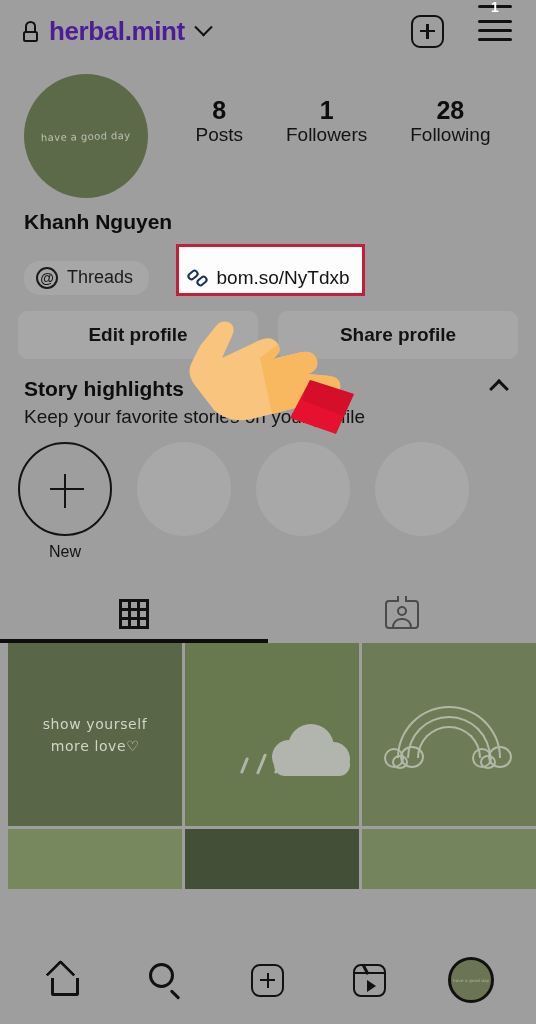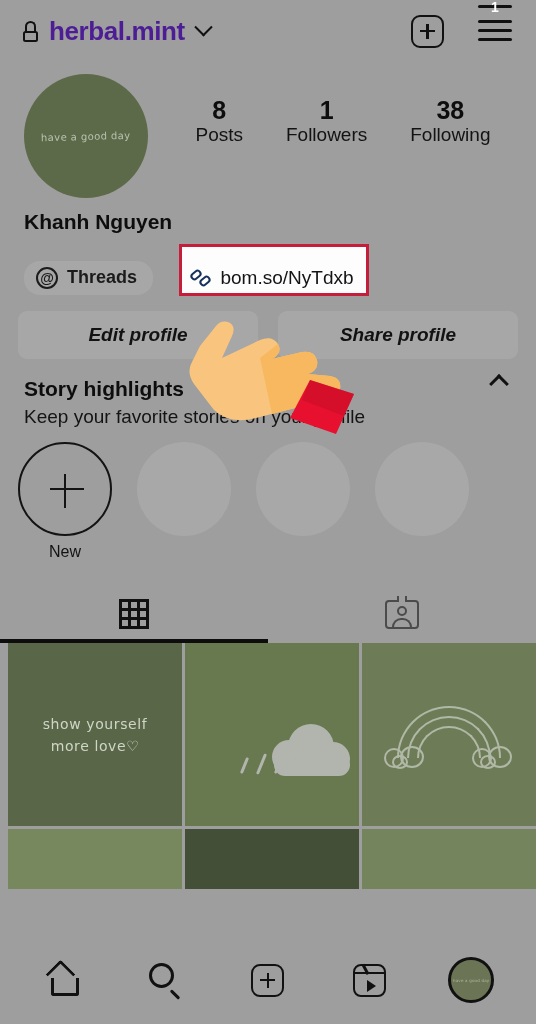--- a/index.html
+++ b/index.html
@@ -75,21 +75,21 @@
   .stat-num { font-size:25px; font-weight:bold; color:#0d0d0d; line-height:1.12; }
   .stat-label { font-size:19px; color:#131313; }
 
   .fullname {
     font-size:21px; font-weight:bold; color:#0d0d0d;
     padding:12px 5px 0 24px;
   }
   .threads-pill {
     display:inline-flex; align-items:center; gap:9px;
     margin:10px 0 0 24px; padding:6px 16px 6px 12px;
-    background:rgba(255,255,255,0.10); border-radius:16px;font-weight:bold;
+    background:rgba(255,255,255,0.10); border-radius:16px;
   }
   .threads-logo {
     width:22px; height:22px; border-radius:50%;
     border:2.2px solid #1b1b1b; position:relative;
   }
   .threads-logo::after {
     content:"@"; position:absolute; inset:0; font-size:14px; font-weight:bold;
     color:#1b1b1b; display:flex; align-items:center; justify-content:center;
     line-height:1;
   }
@@ -105,30 +105,30 @@
   .link-icon { width:21px; height:21px; position:relative; flex:0 0 auto; }
   .link-icon i, .link-icon b {
     position:absolute; display:block; width:12px; height:8px;
     border:2px solid #16305c; border-radius:5px;
   }
   .link-icon i { left:0; top:3px; transform:rotate(-40deg); }
   .link-icon b { right:0; top:9px; transform:rotate(-40deg); }
   .link-text { font-size:19px; color:#141414; }
 
   
-  .actions { display:flex; gap:20px; margin:15px 18px 0 18px;font-style:italic; }
+  .actions { display:flex; gap:20px; margin:15px 18px 0 18px; }
   .action-btn {
     flex:1; text-align:center; padding:13px 0;
     background:rgba(255,255,255,0.10); border-radius:9px;
     font-size:19px; font-weight:bold; color:#121212;
   }
 
   
   .sh-head {
-    display:flex; align-items:flex-start; justify-content:space-between;
+    display:flex; align-items:center; justify-content:space-between;
     padding:18px 22px 0 24px;
   }
   .sh-title { font-size:21px; font-weight:bold; color:#0d0d0d; }
   .chev-up {
     width:14px; height:14px; border-left:3px solid #111; border-top:3px solid #111;
     transform:rotate(45deg); margin-right:8px;
   }
   .sh-sub { font-size:19px; color:#141414; padding:5px 0 0 24px; }
   .sh-circles { display:flex; gap:25px; padding:14px 0 0 18px; align-items:flex-start; }
   .sh-item { width:94px; text-align:center; }
@@ -309,21 +309,21 @@
     <div class="stats">
       <div class="stat">
         <div class="stat-num">8</div>
         <div class="stat-label">Posts</div>
       </div>
       <div class="stat">
         <div class="stat-num">1</div>
         <div class="stat-label">Followers</div>
       </div>
       <div class="stat">
-        <div class="stat-num">38</div>
+        <div class="stat-num">28</div>
         <div class="stat-label">Following</div>
       </div>
     </div>
   </div>
 
   <div class="fullname">Khanh Nguyen</div>
 
   <div class="threads-pill">
     <span class="threads-logo"></span>
     <span class="threads-label">Threads</span>

